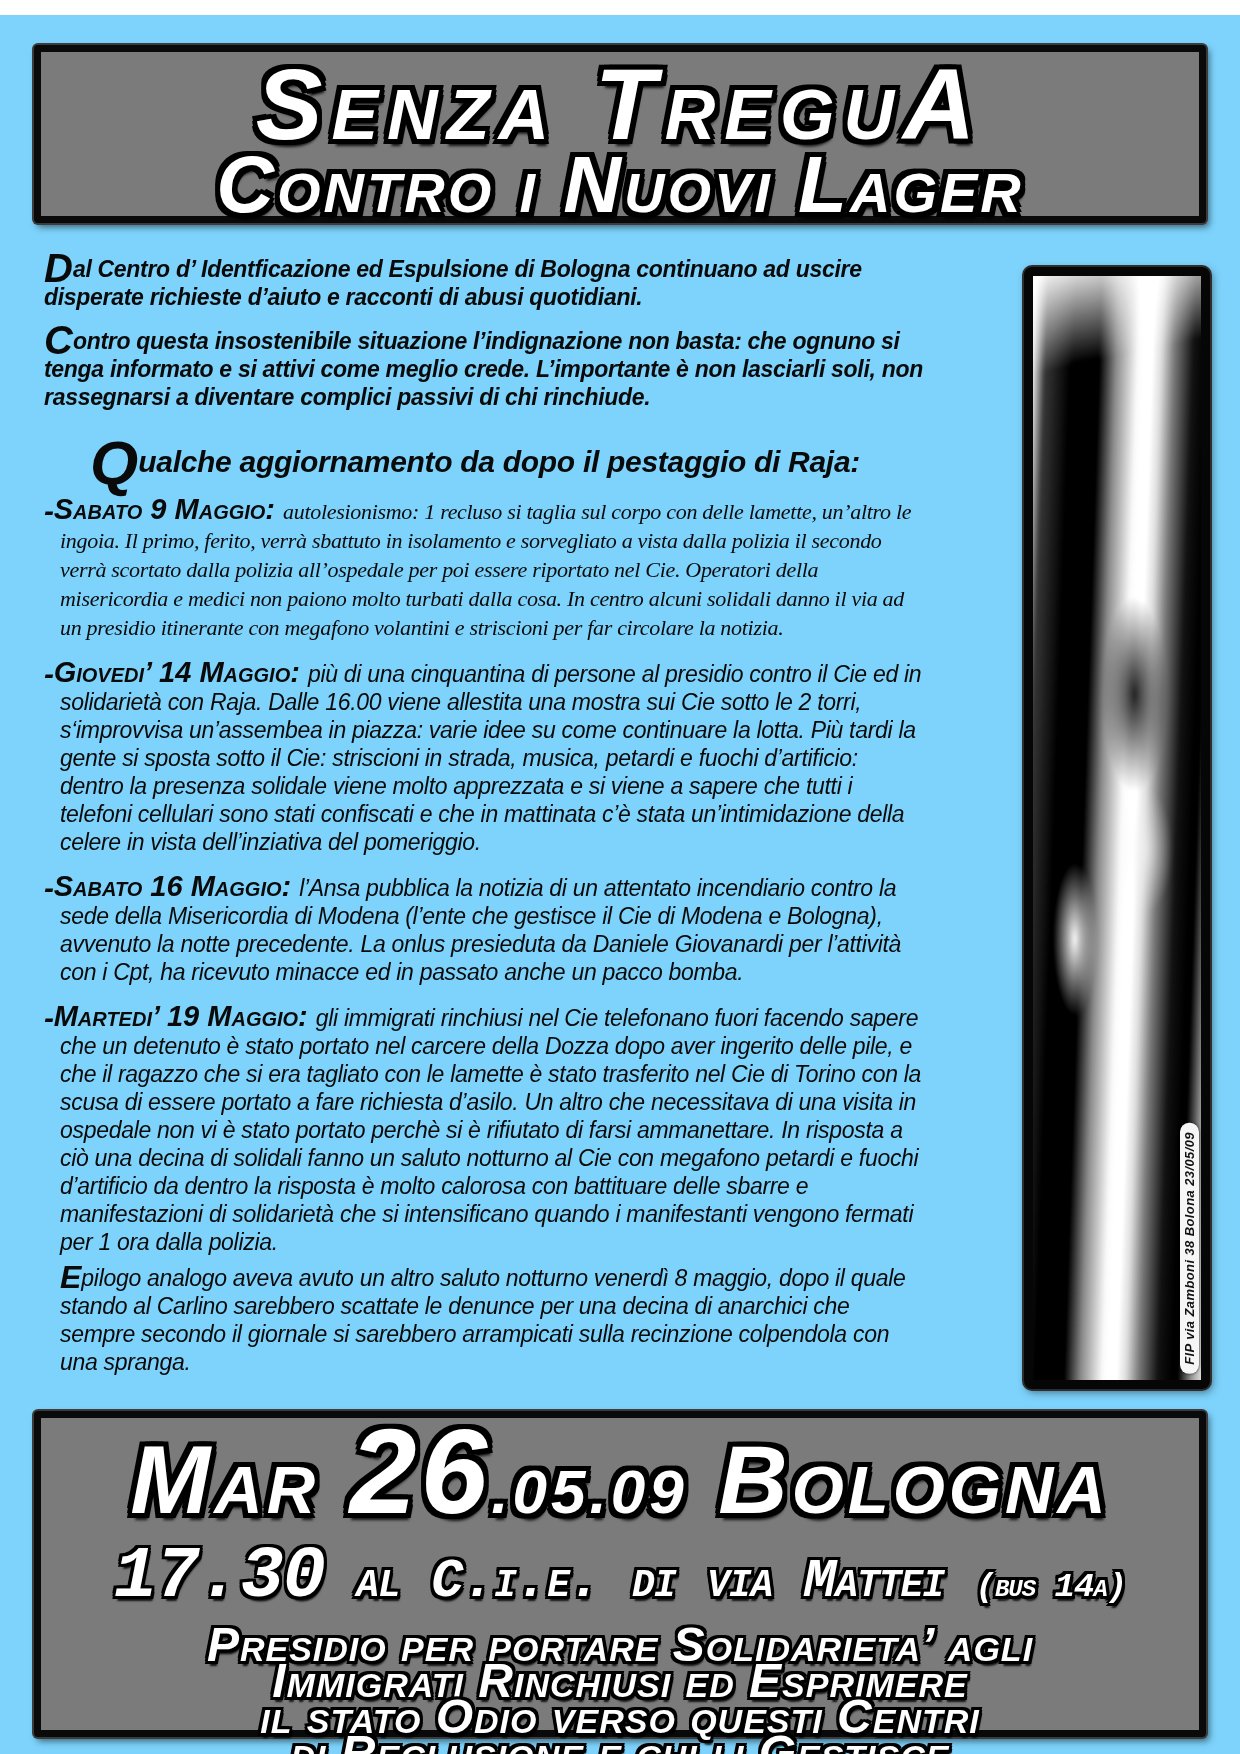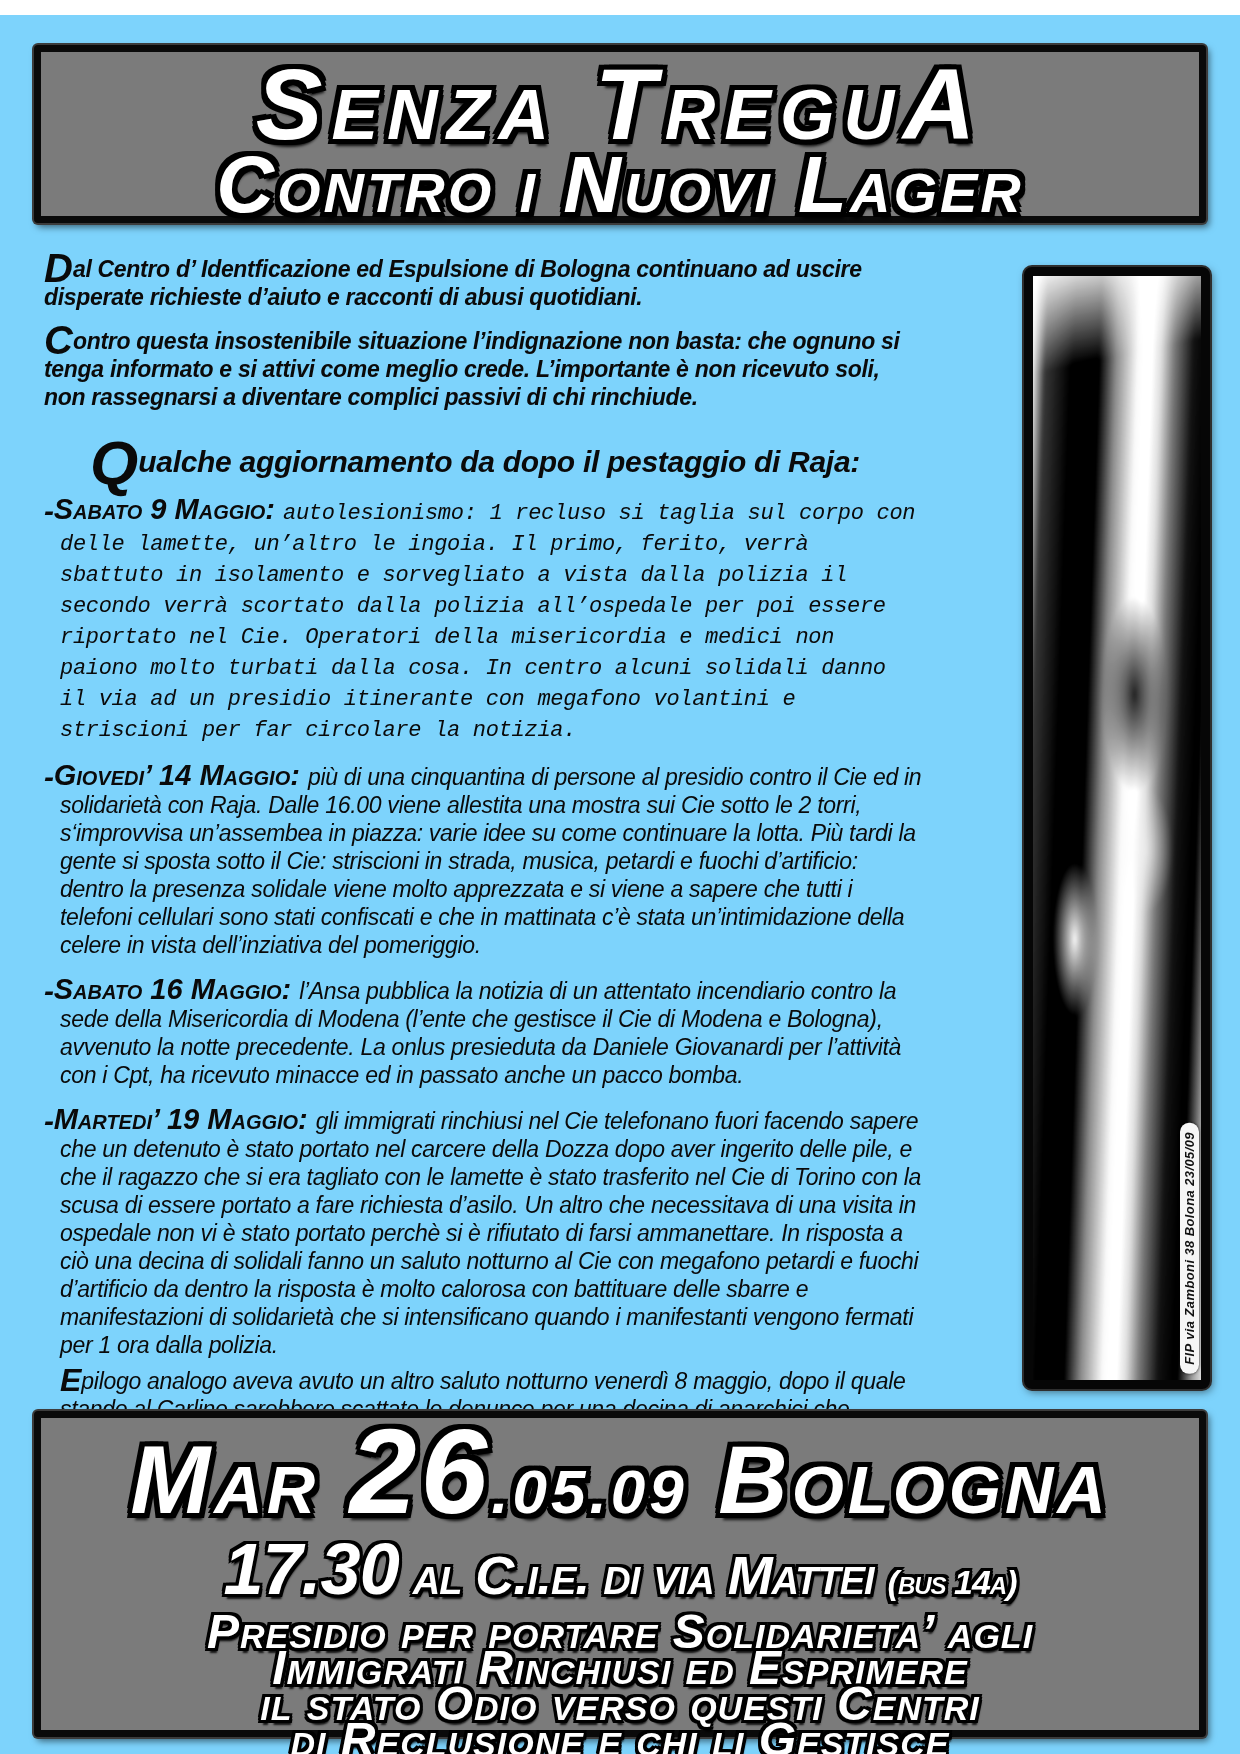--- a/index.html
+++ b/index.html
@@ -56,21 +56,21 @@
   .upd-heading .ini{font-size:62px;vertical-align:-12px;}
   .entry{
     margin:16px 0 0 0;font-size:23px;line-height:28px;
     padding-left:16px;text-indent:-16px;
   }
   .entry-bullet{font-weight:bold;font-size:30px;line-height:0;vertical-align:-2px;}
   .entry-date{
     font-weight:bold;font-variant:small-caps;font-size:29px;letter-spacing:0;
     margin-right:8px;
   }
-  .entry--wide .entry-body{font-family:Liberation Mono, monospace;font-size:22px;}
+  .entry--wide .entry-body{font-family:Liberation Serif, serif;font-size:22px;}
   .epilogue{margin:8px 0 0 16px;font-size:23px;line-height:28px;}
   .epilogue .ini{font-size:32px;vertical-align:-2px;}
   .contact{
     display:flex;gap:84px;margin-top:34px;font-weight:bold;font-size:25px;white-space:nowrap;
   }
 
   
   .photo{
     position:absolute;left:1024px;top:252px;width:186px;height:1122px;box-sizing:border-box;
     background:#000;border:9px solid #060606;border-radius:8px;overflow:hidden;
@@ -97,40 +97,40 @@
     font-style:italic;font-weight:bold;font-size:13px;line-height:1;
     padding:9px 3px;letter-spacing:.4px;white-space:nowrap;
     box-shadow:0 0 3px rgba(0,0,0,.8);
   }
 
   
   .footer-box{top:1396px;height:326px;padding-top:8px;}
   .f-line1{display:block;font-variant:small-caps;font-size:96px;line-height:90px;letter-spacing:4px;white-space:nowrap;}
   .f-num{font-size:120px;font-variant:normal;font-style:italic;}
   .f-datesmall{font-size:62px;}
-  .f-line2{display:block;font-variant:small-caps;font-size:54px;line-height:64px;letter-spacing:-1px;white-space:nowrap;}
+  .f-line2{display:block;font-variant:small-caps;font-size:54px;line-height:80px;letter-spacing:-1px;white-space:nowrap;font-family:Liberation Mono, monospace;}
   .f-time{font-size:72px;font-variant:normal;}
   .f-bus{font-size:34px;}
   .f-line{display:block;font-variant:small-caps;font-size:48px;line-height:36px;letter-spacing:1px;white-space:nowrap;}
 </style>
 </head>
 <body>
 
 <div id="flyer">
 
   <div class="box header-box">
     <span class="title1 outline-big">Senza TreguA</span>
     <span class="title2 outline-big">Contro i Nuovi Lager</span>
   </div>
 
   <div class="content">
 
     <p class="intro"><span class="ini">D</span><span>al Centro d’ Identficazione ed Espulsione di Bologna continuano ad uscire  disperate richieste d’aiuto e racconti di abusi quotidiani.</span></p>
 
-    <p class="intro"><span class="ini">C</span><span>ontro questa insostenibile situazione l’indignazione non basta: che ognuno si tenga informato e si attivi come meglio crede. L’importante è non ricevuto soli, non rassegnarsi a diventare complici passivi di chi rinchiude.</span></p>
+    <p class="intro"><span class="ini">C</span><span>ontro questa insostenibile situazione l’indignazione non basta: che ognuno si tenga informato e si attivi come meglio crede. L’importante è non lasciarli soli, non rassegnarsi a diventare complici passivi di chi rinchiude.</span></p>
 
     <div class="upd-heading"><span class="ini">Q</span><span>ualche aggiornamento da dopo il pestaggio di Raja:</span></div>
 
     <div class="entry entry--wide"><span class="entry-bullet">-</span><span class="entry-date">Sabato 9 Maggio:</span><span class="entry-body">autolesionismo: 1 recluso si taglia sul corpo con delle lamette, un’altro le ingoia. Il primo, ferito, verrà sbattuto in isolamento e sorvegliato a vista dalla polizia il secondo verrà scortato dalla polizia all’ospedale per poi essere riportato nel Cie. Operatori della misericordia e medici non paiono molto turbati dalla cosa. In centro alcuni solidali danno il via ad un presidio itinerante con megafono volantini e striscioni per far circolare la notizia.</span></div>
 
     <div class="entry entry--cond"><span class="entry-bullet">-</span><span class="entry-date">Giovedi’ 14 Maggio:</span><span class="entry-body">più di una cinquantina di persone al presidio contro il Cie ed in solidarietà con Raja. Dalle 16.00 viene allestita una mostra sui Cie sotto le 2 torri, s‘improvvisa un’assembea in piazza: varie idee su come continuare la lotta. Più tardi la gente si sposta sotto il Cie: striscioni in strada, musica, petardi e fuochi d’artificio: dentro la presenza solidale viene molto apprezzata e si viene a sapere che tutti i telefoni cellulari sono stati confiscati e che in mattinata c’è stata un’intimidazione della celere in vista dell’inziativa del pomeriggio.</span></div>
 
     <div class="entry entry--cond"><span class="entry-bullet">-</span><span class="entry-date">Sabato 16 Maggio:</span><span class="entry-body">l’Ansa pubblica la notizia di un attentato incendiario contro la sede della Misericordia di Modena (l’ente che gestisce il Cie di Modena e Bologna), avvenuto la notte precedente. La onlus presieduta da Daniele Giovanardi per l’attività con i Cpt, ha ricevuto minacce ed in passato anche un pacco bomba.</span></div>
 
     <div class="entry entry--cond"><span class="entry-bullet">-</span><span class="entry-date">Martedi’ 19 Maggio:</span><span class="entry-body">gli immigrati rinchiusi nel Cie telefonano fuori facendo sapere che un detenuto è stato portato nel carcere della Dozza dopo aver ingerito delle pile, e che il ragazzo che si era tagliato con le lamette è stato trasferito nel Cie di Torino con la scusa di essere portato a fare richiesta d’asilo. Un altro che necessitava di una visita in ospedale non vi è stato portato perchè si è rifiutato di farsi ammanettare. In risposta a ciò una decina di solidali fanno un saluto notturno al Cie con megafono petardi e fuochi d’artificio da dentro la risposta è molto calorosa con battituare delle sbarre e manifestazioni di solidarietà che si intensificano quando i manifestanti vengono fermati per 1 ora dalla polizia.</span></div>

